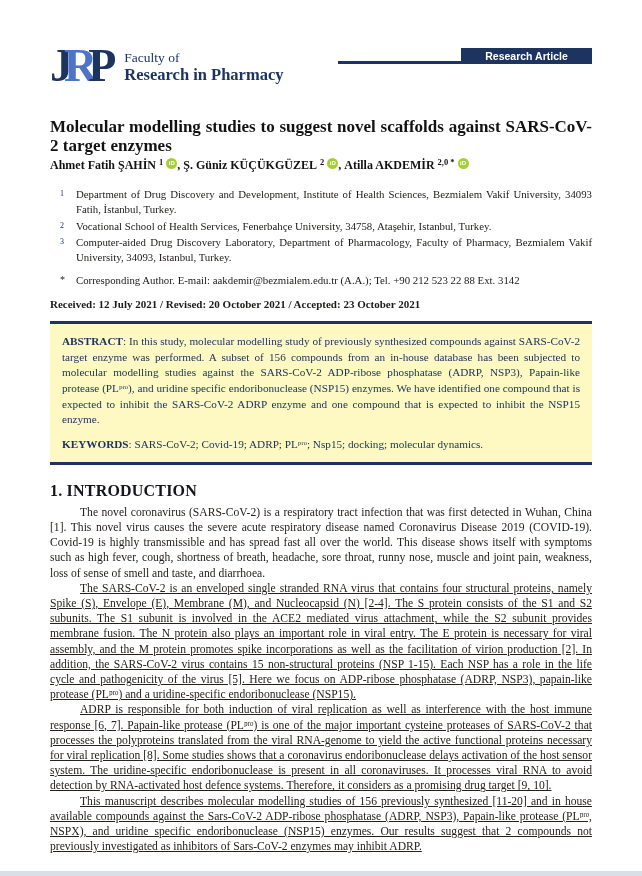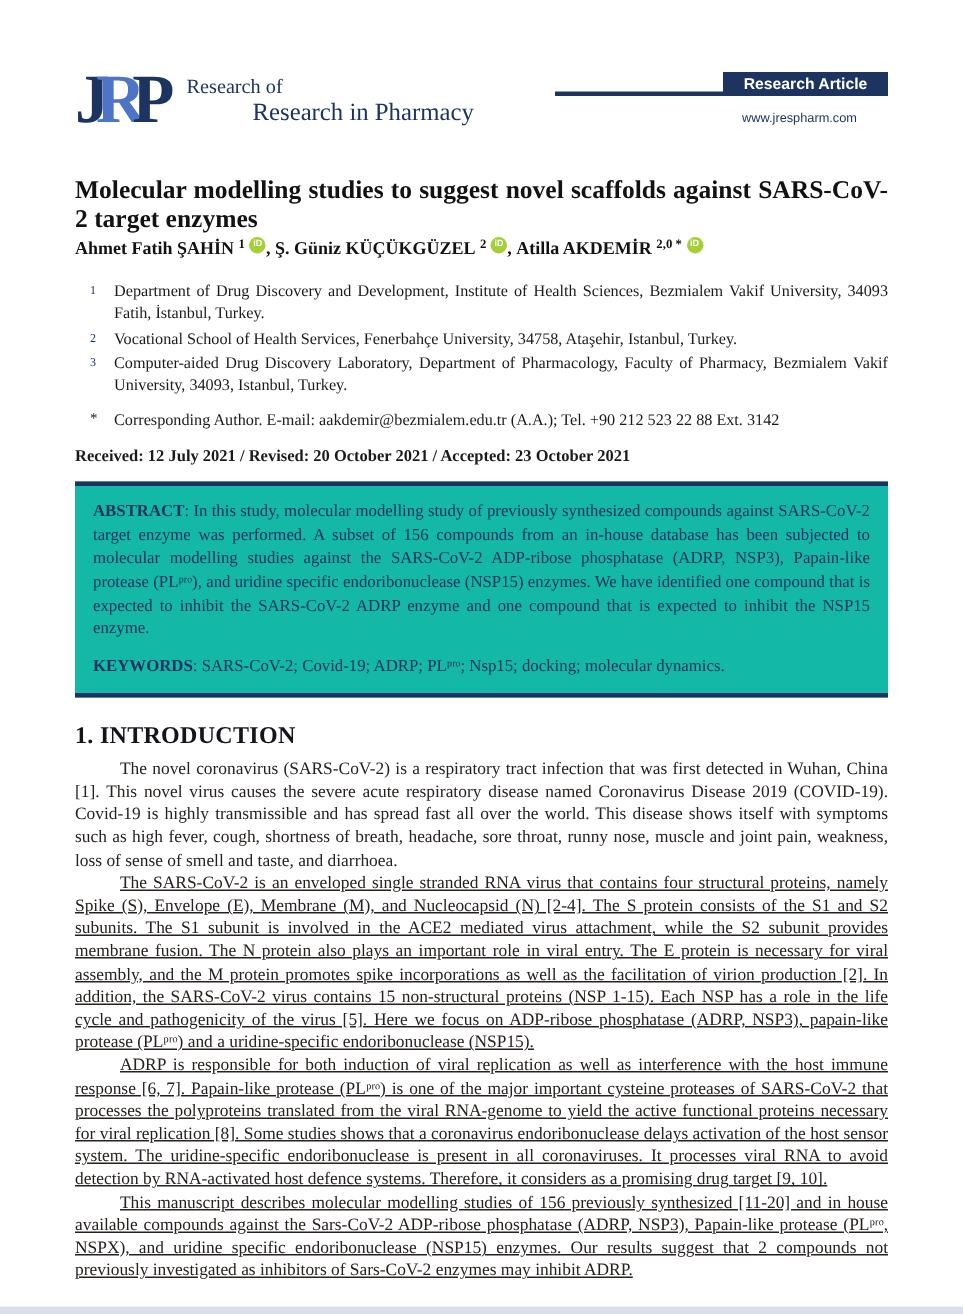--- a/index.html
+++ b/index.html
@@ -21,30 +21,30 @@
   .logo-acronym {
     font-family: "Liberation Serif", serif;
     font-weight: bold; font-size: 46px; line-height: 0.95;
     letter-spacing: -2px;
   }
   .logo-j { color: #1d3461; }
   .logo-r { color: #4d74c6; margin-left: -7px; }
   .logo-p { color: #1d3461; margin-left: -7px; }
   .wordmark { margin-left: 10px; margin-top: 4px; color: #1d3461; }
   .wordmark .prefix { font-size: 13.5px; line-height: 1.1; }
-  .wordmark .name { font-size: 16.5px; font-weight: normal; line-height: 1.2; margin-left: 44px; }
+  .wordmark .name { font-size: 16.5px; font-weight: bold; line-height: 1.2; }
 
   .header-right { flex: 1; margin-left: 12px; margin-top: 4px; }
   .badge-row { display: flex; align-items: flex-end; }
   .badge-rule { flex: 1; height: 3px; background: #1d3461; margin-left: 42px; }
   .badge {
     background: #1d3461; color: #ffffff;
     font-family: "Liberation Sans", sans-serif;
     font-weight: bold; font-size: 10.5px;
-    width: 110px; height: 16px; line-height: 16px;
+    width: 131px; height: 16px; line-height: 16px;
     text-align: center;
   }
   .site-row { text-align: right; margin-top: 4px; }
   .site-link {
     display: inline-block; width: 118px; text-align: center;
     font-family: "Liberation Sans", sans-serif;
     font-size: 8.5px; color: #1d3461; text-decoration: none;
   }
 
   
@@ -76,21 +76,21 @@
     font-size: 8px; position: relative; top: 1px; color: #1d3461;
   }
   .aff-text { flex: 1; text-align: justify; }
   .aff-row.corresponding { margin-top: 7px; }
   .aff-row.corresponding .aff-marker { font-size: 10px; top: 0; color: #1c1a18; }
   .dates { margin-top: 10px; font-size: 11px; color: #1c1a18; font-weight: bold; }
 
   
   .abstract-box {
     margin-top: 11px;
-    background: #14b8a6;
+    background: #fef9c3;
     border-top: 3px solid #1d3461;
     border-bottom: 3px solid #1d3461;
     padding: 10px 12px 9px 12px;
     color: #1d3461;
     font-size: 11.2px; line-height: 1.4;
   }
   .abstract-box p { text-align: justify; }
   .abstract-box .kw { margin-top: 9px; }
   .bold-label { font-weight: bold; }
 
@@ -117,31 +117,28 @@
 
 <div class="page">
   <div class="content">
 
     <div class="header">
       <div class="logo-block">
         <div class="logo-acronym">
           <span class="logo-j">J</span><span class="logo-r">R</span><span class="logo-p">P</span>
         </div>
         <div class="wordmark">
-          <div class="prefix">Research of</div>
+          <div class="prefix">Faculty of</div>
           <div class="name">Research in Pharmacy</div>
         </div>
       </div>
       <div class="header-right">
         <div class="badge-row">
           <div class="badge-rule"></div>
           <div class="badge">Research Article</div>
-        </div>
-        <div class="site-row">
-          <a class="site-link" href="#">www.jrespharm.com</a>
         </div>
       </div>
     </div>
 
     <h1 class="title">Molecular modelling studies to suggest novel scaffolds against SARS-CoV-2 target enzymes</h1>
 
     <div class="authors">
       <span>Ahmet Fatih ŞAHİN</span>
         <span class="author-sup">1</span>
         <span class="orcid">iD</span>

